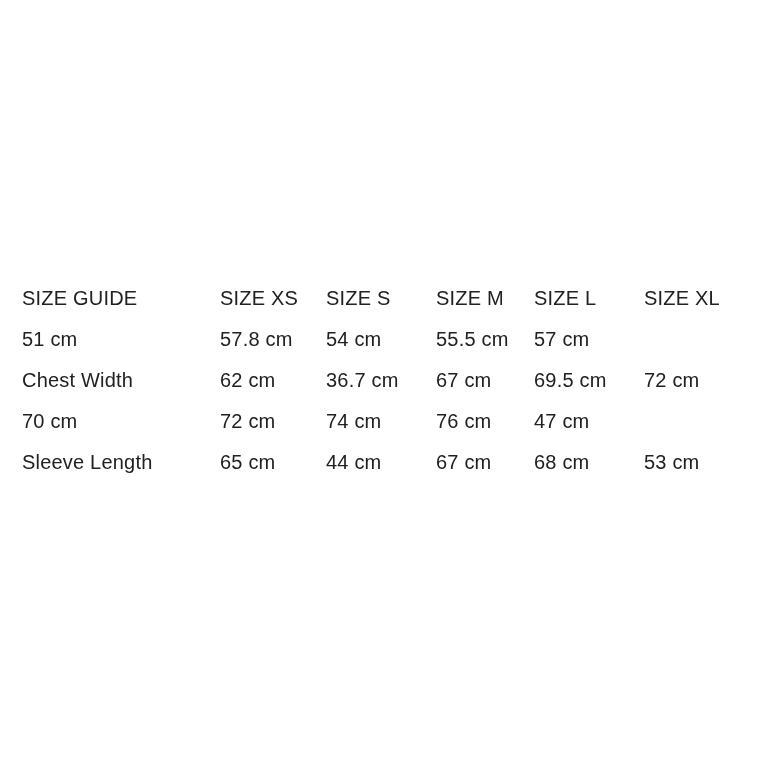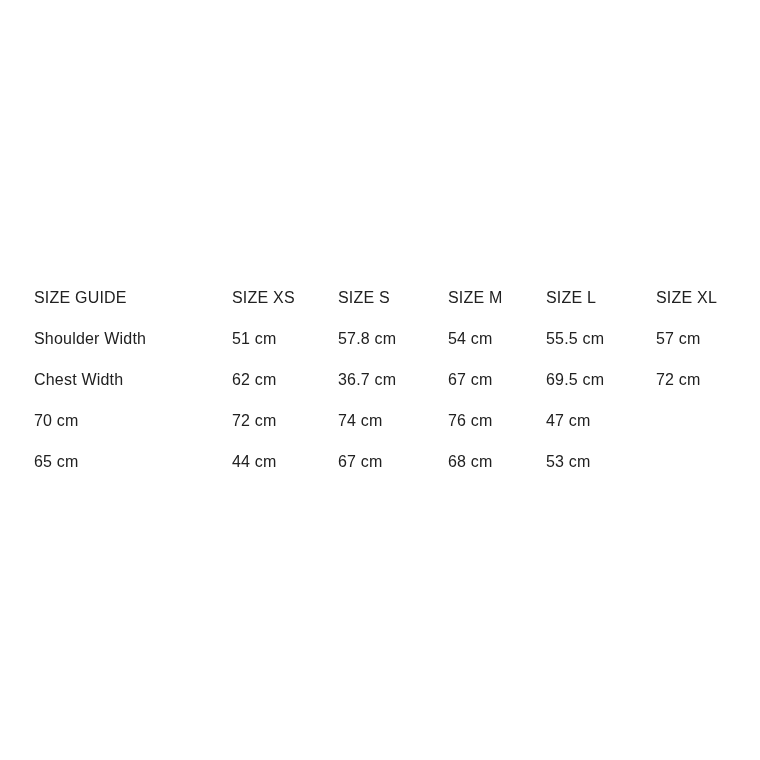--- a/index.html
+++ b/index.html
@@ -9,25 +9,25 @@
   body {
     width: 760px;
     height: 760px;
     position: relative;
     background: var(--page-bg, #ffffff);
     font-family: "Liberation Sans", sans-serif;
     overflow: hidden;
   }
   .size-table {
     position: absolute;
-    left: 34px;
+    left: 22px;
     top: 277px;
     width: 727px;
     color: var(--text-color, #212121);
-    font-size: 16px;
+    font-size: 20px;
     line-height: 1;
   }
   .size-table .row {
     display: grid;
     grid-template-columns: 198px 106px 110px 98px 110px 105px;
     height: 41px;
     align-items: center;
   }
   .size-table .cell {
     text-align: left;
@@ -43,21 +43,20 @@
   <div class="row header">
     <div class="cell">SIZE GUIDE</div>
     <div class="cell">SIZE XS</div>
     <div class="cell">SIZE S</div>
     <div class="cell">SIZE M</div>
     <div class="cell">SIZE L</div>
     <div class="cell">SIZE XL</div>
   </div>
 
   <div class="row">
-    <div class="cell">Shoulder Width</div>
     <div class="cell">51 cm</div>
     <div class="cell">57.8 cm</div>
     <div class="cell">54 cm</div>
     <div class="cell">55.5 cm</div>
     <div class="cell">57 cm</div>
   </div>
 
   <div class="row">
     <div class="cell">Chest Width</div>
     <div class="cell">62 cm</div>
@@ -69,20 +68,21 @@
 
   <div class="row">
     <div class="cell">70 cm</div>
     <div class="cell">72 cm</div>
     <div class="cell">74 cm</div>
     <div class="cell">76 cm</div>
     <div class="cell">47 cm</div>
   </div>
 
   <div class="row">
+    <div class="cell">Sleeve Length</div>
     <div class="cell">65 cm</div>
     <div class="cell">44 cm</div>
     <div class="cell">67 cm</div>
     <div class="cell">68 cm</div>
     <div class="cell">53 cm</div>
   </div>
 
 </div>
 
 </body></html>

